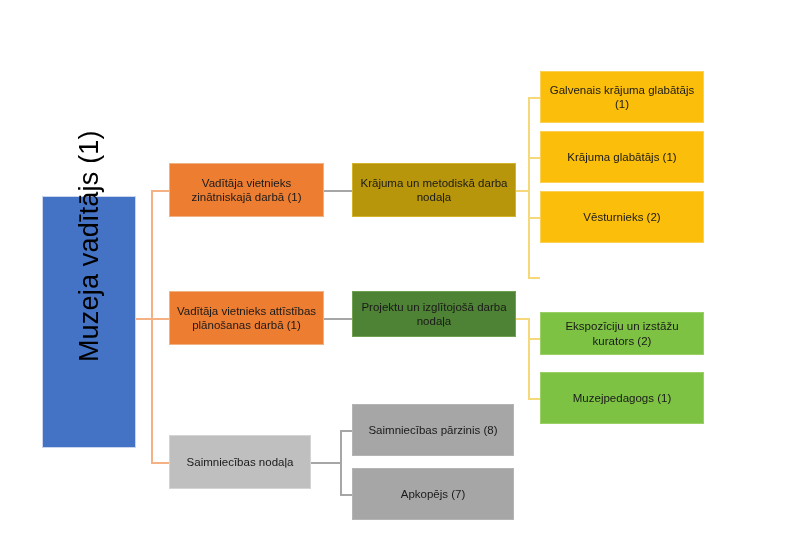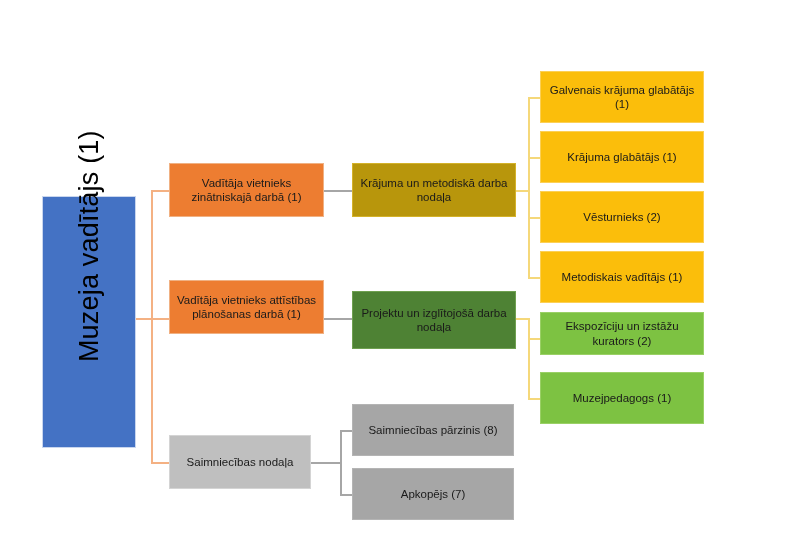--- a/index.html
+++ b/index.html
@@ -131,33 +131,33 @@
   <div class="conn conn-h c-yellow" style="left:528px; top:398px; width:12px;"></div>
 
   <div class="node node-root" style="left:42px; top:196px; width:94px; height:252px;">
     <span class="label">Muzeja vadītājs (1)</span>
   </div>
 
   <div class="node node-deputy" style="left:169px; top:163px; width:155px; height:54px;">
     <span class="label">Vadītāja vietnieks zinātniskajā darbā (1)</span>
   </div>
 
-  <div class="node node-deputy" style="left:169px; top:280px; width:155px; height:54px;">
+  <div class="node node-deputy" style="left:169px; top:291px; width:155px; height:54px;">
     <span class="label">Vadītāja vietnieks attīstības plānošanas darbā (1)</span>
   </div>
 
   <div class="node node-gray" style="left:169px; top:435px; width:142px; height:54px;">
     <span class="label">Saimniecības nodaļa</span>
   </div>
 
   <div class="node node-dept-gold" style="left:352px; top:163px; width:164px; height:54px;">
     <span class="label">Krājuma un metodiskā darba nodaļa</span>
   </div>
 
-  <div class="node node-dept-green" style="left:352px; top:291px; width:164px; height:58px;">
+  <div class="node node-dept-green" style="left:352px; top:291px; width:164px; height:46px;">
     <span class="label">Projektu un izglītojošā darba nodaļa</span>
   </div>
 
   <div class="node node-gray-dark" style="left:352px; top:404px; width:162px; height:52px;">
     <span class="label">Saimniecības pārzinis (8)</span>
   </div>
 
   <div class="node node-gray-dark" style="left:352px; top:468px; width:162px; height:52px;">
     <span class="label">Apkopējs (7)</span>
   </div>
@@ -167,23 +167,20 @@
   </div>
 
   <div class="node node-amber" style="left:540px; top:131px; width:164px; height:52px;">
     <span class="label">Krājuma glabātājs (1)</span>
   </div>
 
   <div class="node node-amber" style="left:540px; top:191px; width:164px; height:52px;">
     <span class="label">Vēsturnieks (2)</span>
   </div>
 
-  <div class="node node-amber" style="left:540px; top:251px; width:164px; height:52px;">
-    <span class="label">Metodiskais vadītājs (1)</span>
-  </div>
 
   <div class="node node-lightgreen" style="left:540px; top:312px; width:164px; height:43px;">
     <span class="label">Ekspozīciju un izstāžu kurators (2)</span>
   </div>
 
   <div class="node node-lightgreen" style="left:540px; top:372px; width:164px; height:52px;">
     <span class="label">Muzejpedagogs (1)</span>
   </div>
 
 </div>

